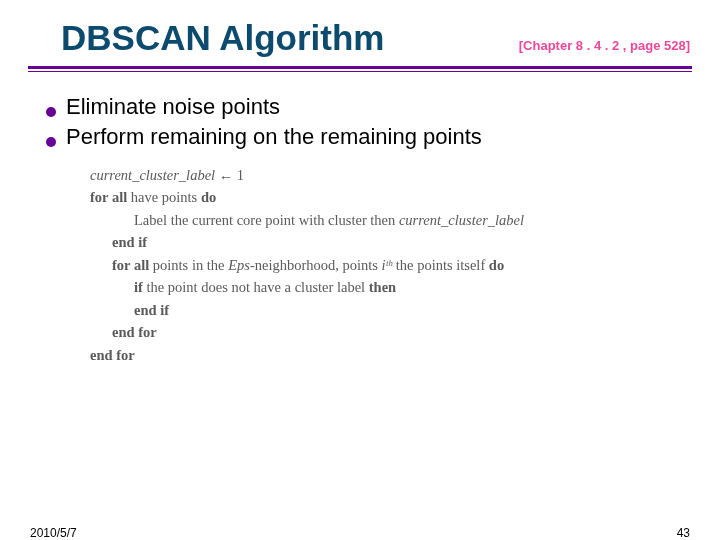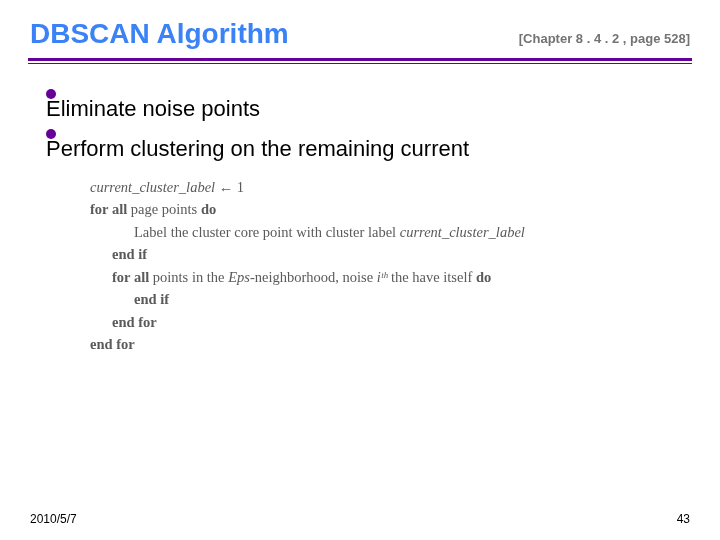--- a/index.html
+++ b/index.html
@@ -13,28 +13,29 @@
   }
   .title-row {
     display: flex;
     align-items: baseline;
     justify-content: space-between;
     padding: 18px 30px 0 30px;
   }
   .title {
     font-family: Verdana, Arial, sans-serif;
     font-weight: bold;
-    font-size: 28px;
-    color: #3b82f6;
+    font-size: 35px;
+    color: #0c4a6e;
+    margin-left: 31px;
   }
   .chapter-ref {
     font-family: Arial, sans-serif;
     font-weight: bold;
     font-size: 13px;
-    color: #737373;
+    color: #ec4899;
   }
   .divider {
     margin: 8px 28px 0 28px;
     height: 6px;
     position: relative;
   }
   .divider .thick {
     position: absolute;
     left: 0; right: 0; top: 0;
     height: 3px;
@@ -49,21 +50,20 @@
   .bullets {
     margin: 22px 30px 0 46px;
   }
   .bullet-item {
     display: flex;
     align-items: baseline;
     margin-bottom: 4px;
     font-size: 22px;
     color: #000;
     font-family: Arial, sans-serif;
-    flex-direction: column;
   }
   .bullet-dot {
     width: 10px;
     height: 10px;
     border-radius: 50%;
     background: #660099;
     flex-shrink: 0;
     margin-right: 10px;
     position: relative;
     top: 3px;
@@ -76,21 +76,21 @@
     color: #5a5a5a;
   }
   .pseudocode .row { white-space: nowrap; }
   .ind1 { padding-left: 22px; }
   .ind2 { padding-left: 44px; }
   .ind3 { padding-left: 66px; }
   .kw { font-weight: bold; text-align: right; }
   .var { font-style: italic; }
   .footer {
     position: absolute;
-    left: 0; right: 0; bottom: 14px;
+    left: 0; right: 0; bottom: 0;
     display: flex;
     justify-content: space-between;
     padding: 0 30px;
     font-size: 12px;
     color: #000;
     font-family: Arial, sans-serif;
   }
 </style>
 </head>
 <body>
@@ -105,39 +105,42 @@
   <div class="thin"></div>
 </div>
 
 <div class="bullets">
   <div class="bullet-item">
     <span class="bullet-dot"></span>
     <span>Eliminate noise points</span>
   </div>
   <div class="bullet-item">
     <span class="bullet-dot"></span>
-    <span>Perform clustering on the remaining current</span>
+    <span>Perform remaining on the remaining points</span>
   </div>
 </div>
 
 <div class="pseudocode">
   <div class="row">
     <span class="var">current_cluster_label</span><span> ← 1</span>
   </div>
   <div class="row">
-    <span class="kw">for all</span><span> page points </span><span class="kw">do</span>
+    <span class="kw">for all</span><span> have points </span><span class="kw">do</span>
   </div>
   <div class="row ind2">
-    <span>Label the cluster core point with cluster label </span><span class="var">current_cluster_label</span>
+    <span>Label the current core point with cluster then </span><span class="var">current_cluster_label</span>
   </div>
   <div class="row ind1">
     <span class="kw">end if</span>
   </div>
   <div class="row ind1">
-    <span class="kw">for all</span><span> points in the </span><span class="var">Eps</span><span>-neighborhood, noise </span><span class="var">iᵗʰ</span><span> the have itself </span><span class="kw">do</span>
+    <span class="kw">for all</span><span> points in the </span><span class="var">Eps</span><span>-neighborhood, points </span><span class="var">iᵗʰ</span><span> the points itself </span><span class="kw">do</span>
+  </div>
+  <div class="row ind2">
+    <span class="kw">if</span><span> the point does not have a cluster label </span><span class="kw">then</span>
   </div>
   <div class="row ind2">
     <span class="kw">end if</span>
   </div>
   <div class="row ind1">
     <span class="kw">end for</span>
   </div>
   <div class="row">
     <span class="kw">end for</span>
   </div>

